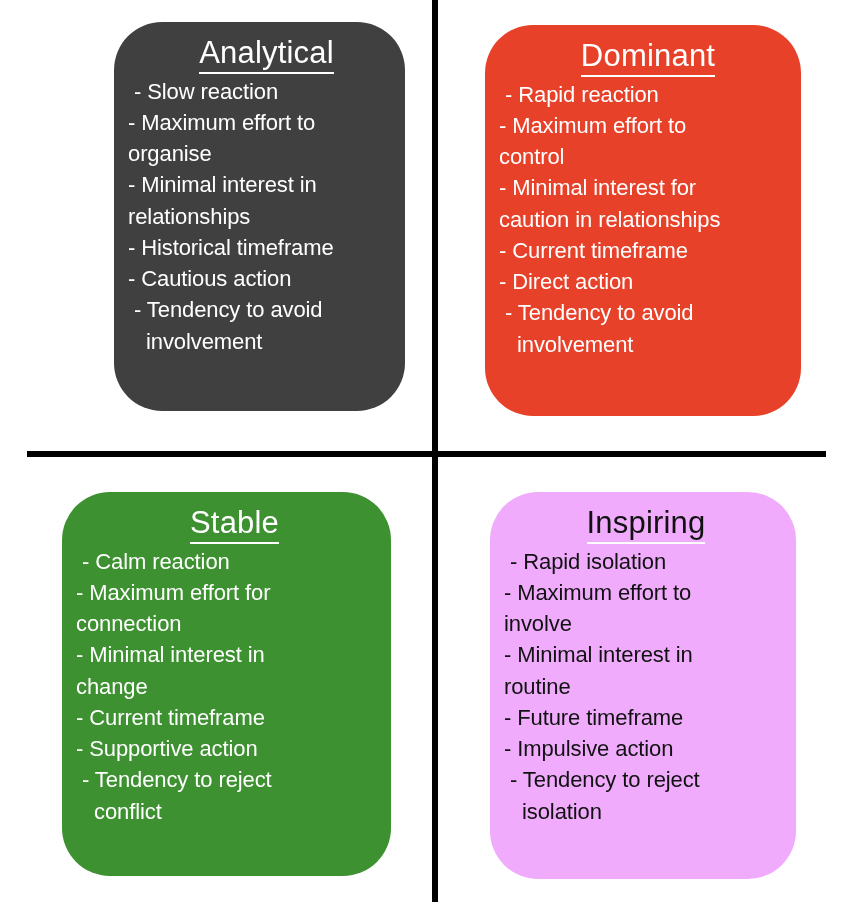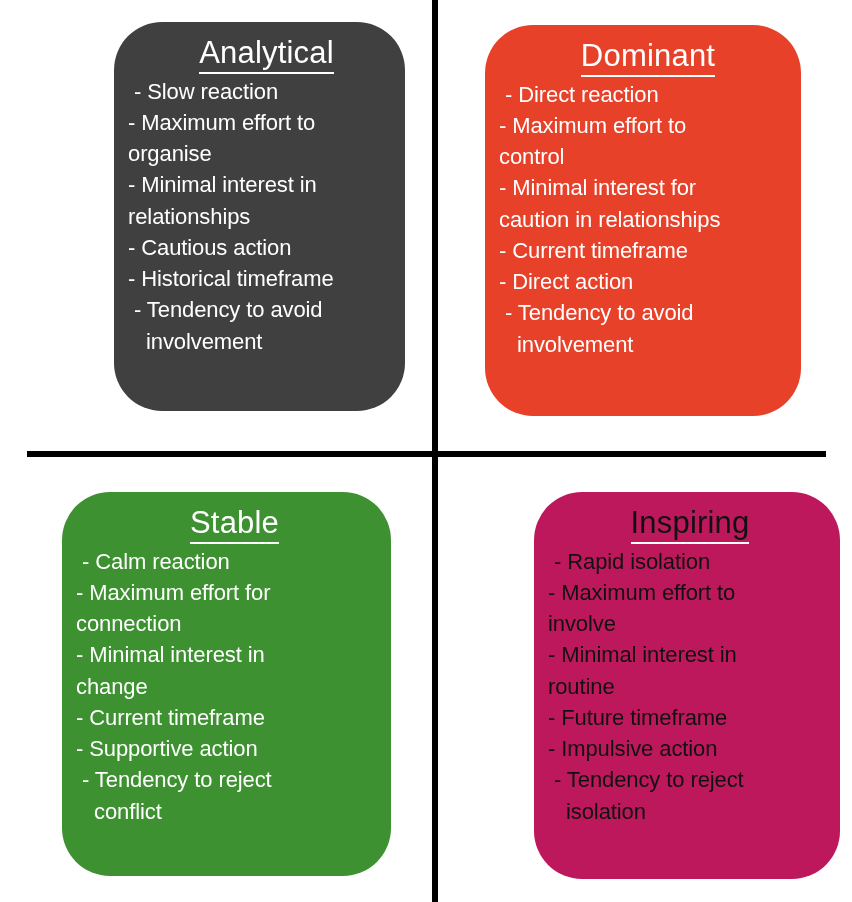--- a/index.html
+++ b/index.html
@@ -96,22 +96,21 @@
   #card-stable {
     left: 62px;  top: 492px;
     width: 329px; height: 384px;
     background: #3D9130;
   }
   #card-stable .card-title { margin-left: 16px; }
 
   #card-inspiring {
     left: 490px; top: 492px;
     width: 306px; height: 387px;
-    background: #be185d;
-    margin-left: 44px;
+    background: #f0abfc;
   }
   #card-inspiring .card-title { margin-left: 6px; }
   #card-inspiring .card-title span.title-text {
     border-bottom-color: #FFFFFF;
   }
 </style>
 </head>
 <body>
 
 <div id="canvas">
@@ -120,31 +119,31 @@
   <div class="divider-h"></div>
 
   <div class="card light-text" id="card-analytical">
     <div class="card-title"><span class="title-text">Analytical</span></div>
     <ul class="card-list">
       <li> - Slow reaction</li>
       <li>- Maximum effort to
 organise</li>
       <li>- Minimal interest in
 relationships</li>
+      <li>- Historical timeframe</li>
       <li>- Cautious action</li>
-      <li>- Historical timeframe</li>
       <li> - Tendency to avoid
    involvement</li>
     </ul>
   </div>
 
   <div class="card light-text" id="card-dominant">
     <div class="card-title"><span class="title-text">Dominant</span></div>
     <ul class="card-list">
-      <li> - Direct reaction</li>
+      <li> - Rapid reaction</li>
       <li>- Maximum effort to
 control</li>
       <li>- Minimal interest for
 caution in relationships</li>
       <li>- Current timeframe</li>
       <li>- Direct action</li>
       <li> - Tendency to avoid
    involvement</li>
     </ul>
   </div>

